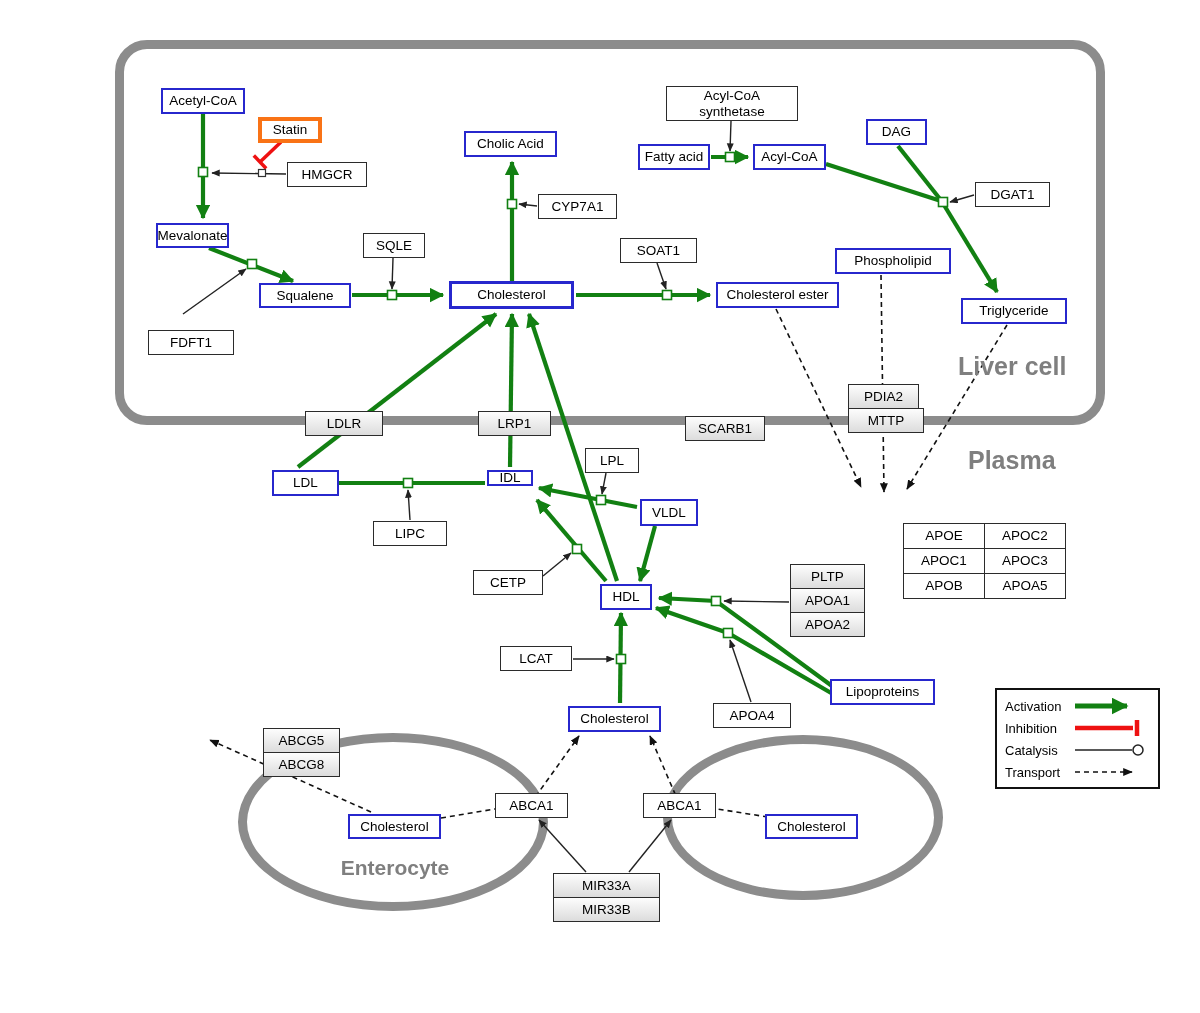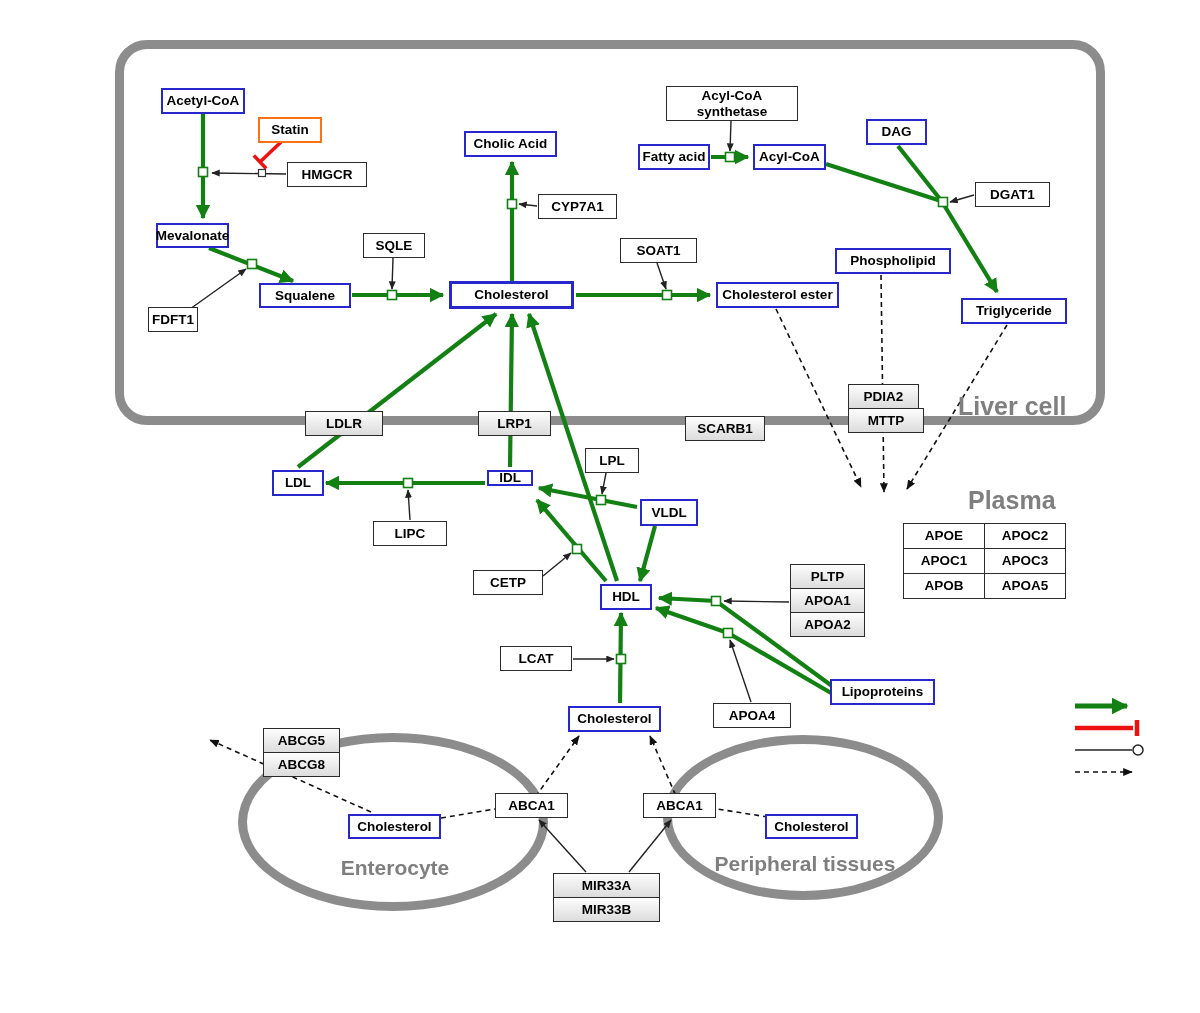--- a/index.html
+++ b/index.html
@@ -5,42 +5,48 @@
   * { box-sizing: border-box; }
   html,body { margin:0; padding:0; background:#fff; }
   .canvas { position:relative; width:1200px; height:1013px; background:#fff;
             font-family:"Liberation Sans", sans-serif; overflow:hidden; }
   .cell { position:absolute; border:9px solid #8c8c8c; z-index:1; }
   #liver { left:115px; top:40px; width:990px; height:385px; border-radius:32px; background:#fff; }
   #enterocyte { left:238px; top:733px; width:310px; height:178px; border-radius:50%; }
   #peripheral { left:663px; top:735px; width:280px; height:165px; border-radius:50%; }
   svg.edges { position:absolute; left:0; top:0; z-index:2; pointer-events:none; }
   .box { position:absolute; display:flex; flex-direction:column; align-items:center; justify-content:center;
-         background:#fff; font-size:13.5px; color:#000; z-index:3; line-height:1.12; text-align:center;font-weight:bold; }
+         background:#fff; font-size:13.5px; color:#000; z-index:3; line-height:1.12; text-align:center; }
   .blue   { border:2px solid #2727cd; }
   .blue-b { border:3px solid #2727cd; }
-  .redb   { border:2px solid #f97316; }
+  .redb   { border:4px solid #f97316; }
   .enz    { border:1.5px solid #2b2b2b; }
   .gray   { border:1.5px solid #2b2b2b; background:linear-gradient(#fdfdfd,#dcdcdc); }
   .region { position:absolute; font-weight:bold; color:#7f7f7f; z-index:2; }
-  .region.big { font-size:25px;margin-top:40px; }
+  .region.big { font-size:25px; }
   .region.med { font-size:21px; }
   #legend { position:absolute; left:995px; top:688px; width:165px; height:101px;
             border:2.5px solid #111; background:#fff; z-index:1; }
   .leg-label { position:absolute; left:8px; font-size:13px; color:#000; }
 </style>
 </head>
 <body>
 
 <div class="canvas">
 
   <div class="cell" id="liver"></div>
   <div class="cell" id="enterocyte"></div>
   <div class="cell" id="peripheral"></div>
 
+  <div id="legend">
+    <span class="leg-label" style="top:9px">Activation</span>
+    <span class="leg-label" style="top:31px">Inhibition</span>
+    <span class="leg-label" style="top:53px">Catalysis</span>
+    <span class="leg-label" style="top:75px">Transport</span>
+  </div>
 
   <svg class="edges" width="1200" height="1013" viewBox="0 0 1200 1013">
     <defs>
       <marker id="ag" markerWidth="4" markerHeight="3.6" refX="3.1" refY="1.7" orient="auto" markerUnits="strokeWidth">
         <path d="M0,0 L3.4,1.7 L0,3.4 z" fill="#128012"></path>
       </marker>
       <marker id="ab" markerWidth="7" markerHeight="5.4" refX="5.5" refY="2.5" orient="auto" markerUnits="strokeWidth">
         <path d="M0,0 L6,2.5 L0,5 z" fill="#222"></path>
       </marker>
       <marker id="at" markerWidth="7" markerHeight="5.4" refX="5.5" refY="2.5" orient="auto" markerUnits="strokeWidth">
@@ -125,27 +131,26 @@
       <path d="M1137,720 L1137,736" stroke="#ee1111" stroke-width="4.5" fill="none"></path>
       <path d="M1075,750 L1132,750" stroke="#222" stroke-width="1.5" fill="none"></path>
       <circle cx="1138" cy="750" r="5" fill="#fff" stroke="#222" stroke-width="1.5"></circle>
       <path d="M1075,772 L1132,772" stroke="#111" stroke-width="1.6" stroke-dasharray="5,4" fill="none" marker-end="url(#at)"></path>
     </g>
   </svg>
 
   <div class="region big" style="left:958px;top:352px">Liver cell</div>
   <div class="region big" style="left:968px;top:446px">Plasma</div>
   <div class="region med" style="left:330px;top:856px;width:130px;text-align:center">Enterocyte</div>
-  <div class="region med" style="left:700px;top:852px;width:210px;text-align:center">Peripheral tissues</div>
 
   <div class="box blue" style="left:161px;top:88px;width:84px;height:26px">Acetyl-CoA</div>
   <div class="box redb" style="left:258px;top:117px;width:64px;height:26px">Statin</div>
   <div class="box enz" style="left:287px;top:162px;width:80px;height:25px">HMGCR</div>
   <div class="box blue" style="left:156px;top:223px;width:73px;height:25px">Mevalonate</div>
-  <div class="box enz" style="left:148px;top:307px;width:50px;height:25px">FDFT1</div>
+  <div class="box enz" style="left:148px;top:330px;width:86px;height:25px">FDFT1</div>
   <div class="box blue" style="left:259px;top:283px;width:92px;height:25px">Squalene</div>
   <div class="box enz" style="left:363px;top:233px;width:62px;height:25px">SQLE</div>
   <div class="box blue" style="left:464px;top:131px;width:93px;height:26px">Cholic Acid</div>
   <div class="box enz" style="left:538px;top:194px;width:79px;height:25px">CYP7A1</div>
   <div class="box blue-b" style="left:449px;top:281px;width:125px;height:28px">Cholesterol</div>
   <div class="box enz" style="left:620px;top:238px;width:77px;height:25px">SOAT1</div>
   <div class="box blue" style="left:716px;top:282px;width:123px;height:26px">Cholesterol ester</div>
   <div class="box enz" style="left:666px;top:86px;width:132px;height:35px">
     <span>Acyl-CoA</span>
     <span>synthetase</span>
@@ -156,21 +161,21 @@
   <div class="box enz" style="left:975px;top:182px;width:75px;height:25px">DGAT1</div>
   <div class="box blue" style="left:835px;top:248px;width:116px;height:26px">Phospholipid</div>
   <div class="box blue" style="left:961px;top:298px;width:106px;height:26px">Triglyceride</div>
 
   <div class="box gray" style="left:305px;top:411px;width:78px;height:25px">LDLR</div>
   <div class="box gray" style="left:478px;top:411px;width:73px;height:25px">LRP1</div>
   <div class="box gray" style="left:685px;top:416px;width:80px;height:25px">SCARB1</div>
   <div class="box gray" style="left:848px;top:384px;width:71px;height:25px">PDIA2</div>
   <div class="box gray" style="left:848px;top:408px;width:76px;height:25px">MTTP</div>
 
-  <div class="box blue" style="left:272px;top:470px;width:52px;height:26px">LDL</div>
+  <div class="box blue" style="left:272px;top:470px;width:67px;height:26px">LDL</div>
   <div class="box blue" style="left:487px;top:470px;width:46px;height:16px">IDL</div>
   <div class="box enz" style="left:373px;top:521px;width:74px;height:25px">LIPC</div>
   <div class="box enz" style="left:585px;top:448px;width:54px;height:25px">LPL</div>
   <div class="box blue" style="left:640px;top:499px;width:58px;height:27px">VLDL</div>
   <div class="box enz" style="left:473px;top:570px;width:70px;height:25px">CETP</div>
   <div class="box blue" style="left:600px;top:584px;width:52px;height:26px">HDL</div>
   <div class="box enz" style="left:500px;top:646px;width:72px;height:25px">LCAT</div>
   <div class="box gray" style="left:790px;top:564px;width:75px;height:25px">PLTP</div>
   <div class="box gray" style="left:790px;top:588px;width:75px;height:25px">APOA1</div>
   <div class="box gray" style="left:790px;top:612px;width:75px;height:25px">APOA2</div>

